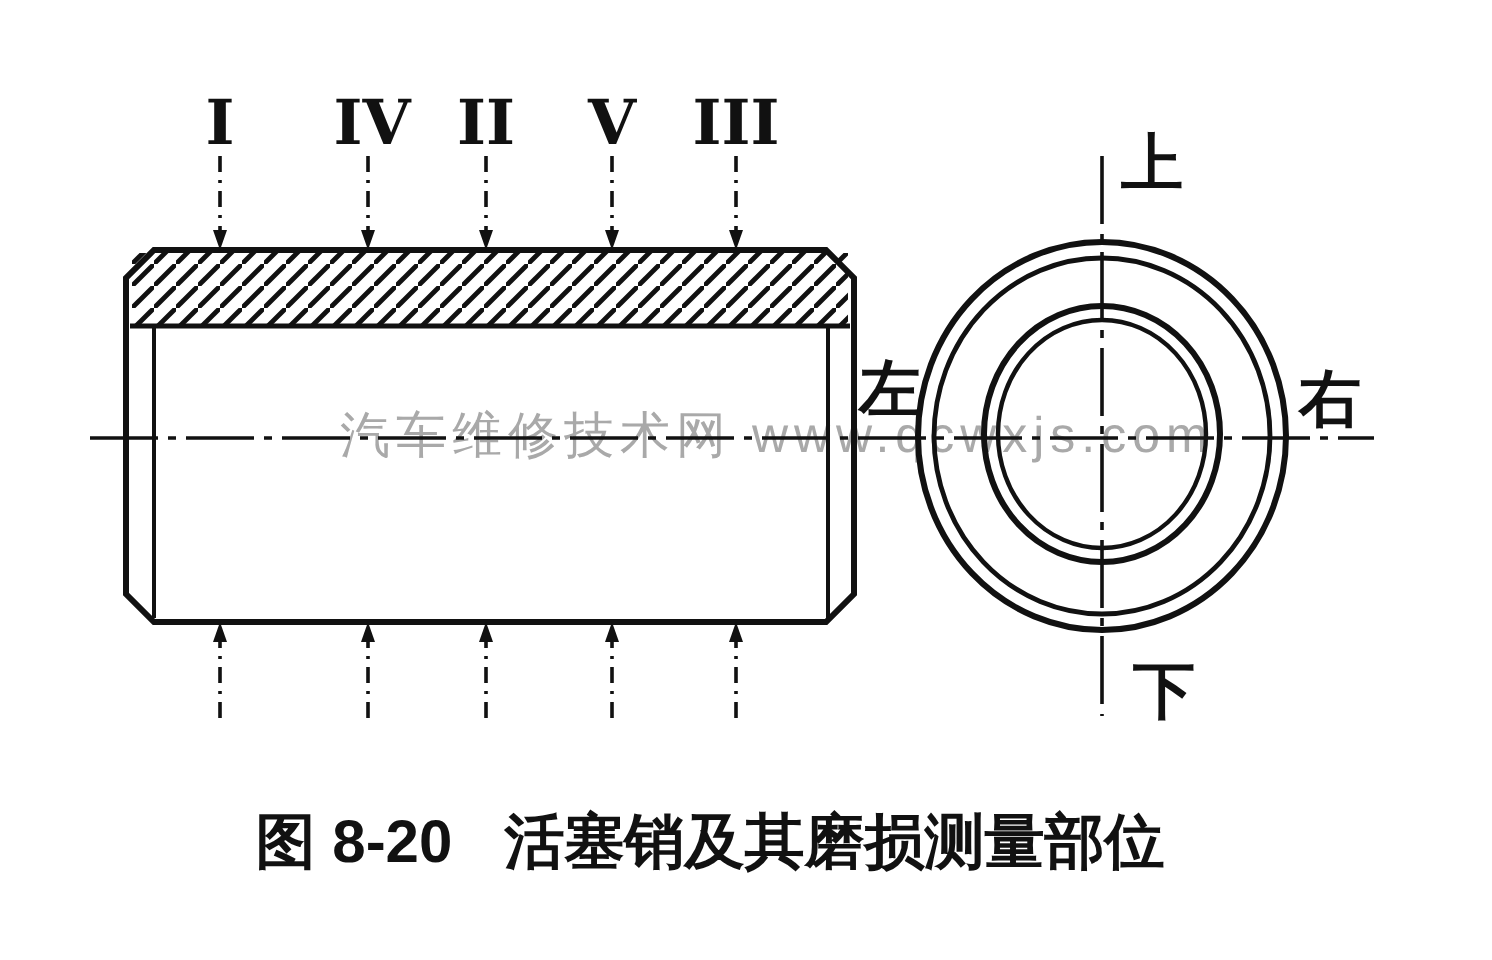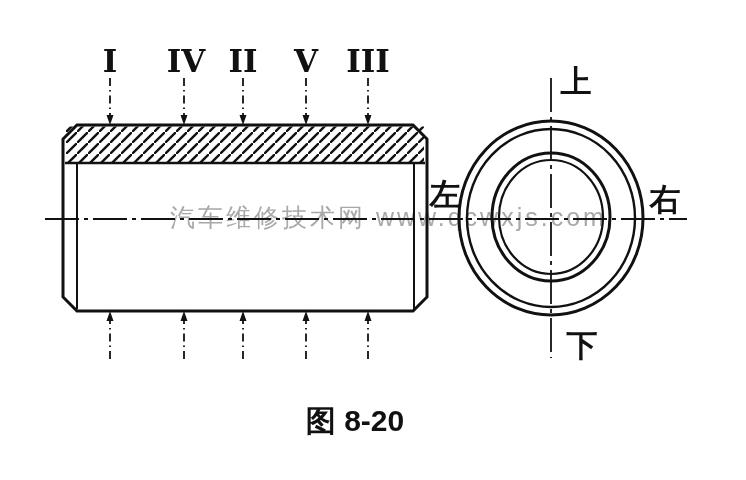--- a/index.html
+++ b/index.html
@@ -139,15 +139,16 @@
 
       <text class="cn-label" x="576" y="92" text-anchor="middle">上</text>
       <text class="cn-label" x="582" y="356" text-anchor="middle">下</text>
       <text class="cn-label" x="445" y="205" text-anchor="middle">左</text>
       <text class="cn-label" x="665" y="210" text-anchor="middle">右</text>
     </g>
   </svg>
 
   <div class="caption">
     <span>图 8-20</span>
+    <span>活塞销及其磨损测量部位</span>
   </div>
 
 </div>
 
 </body></html>

